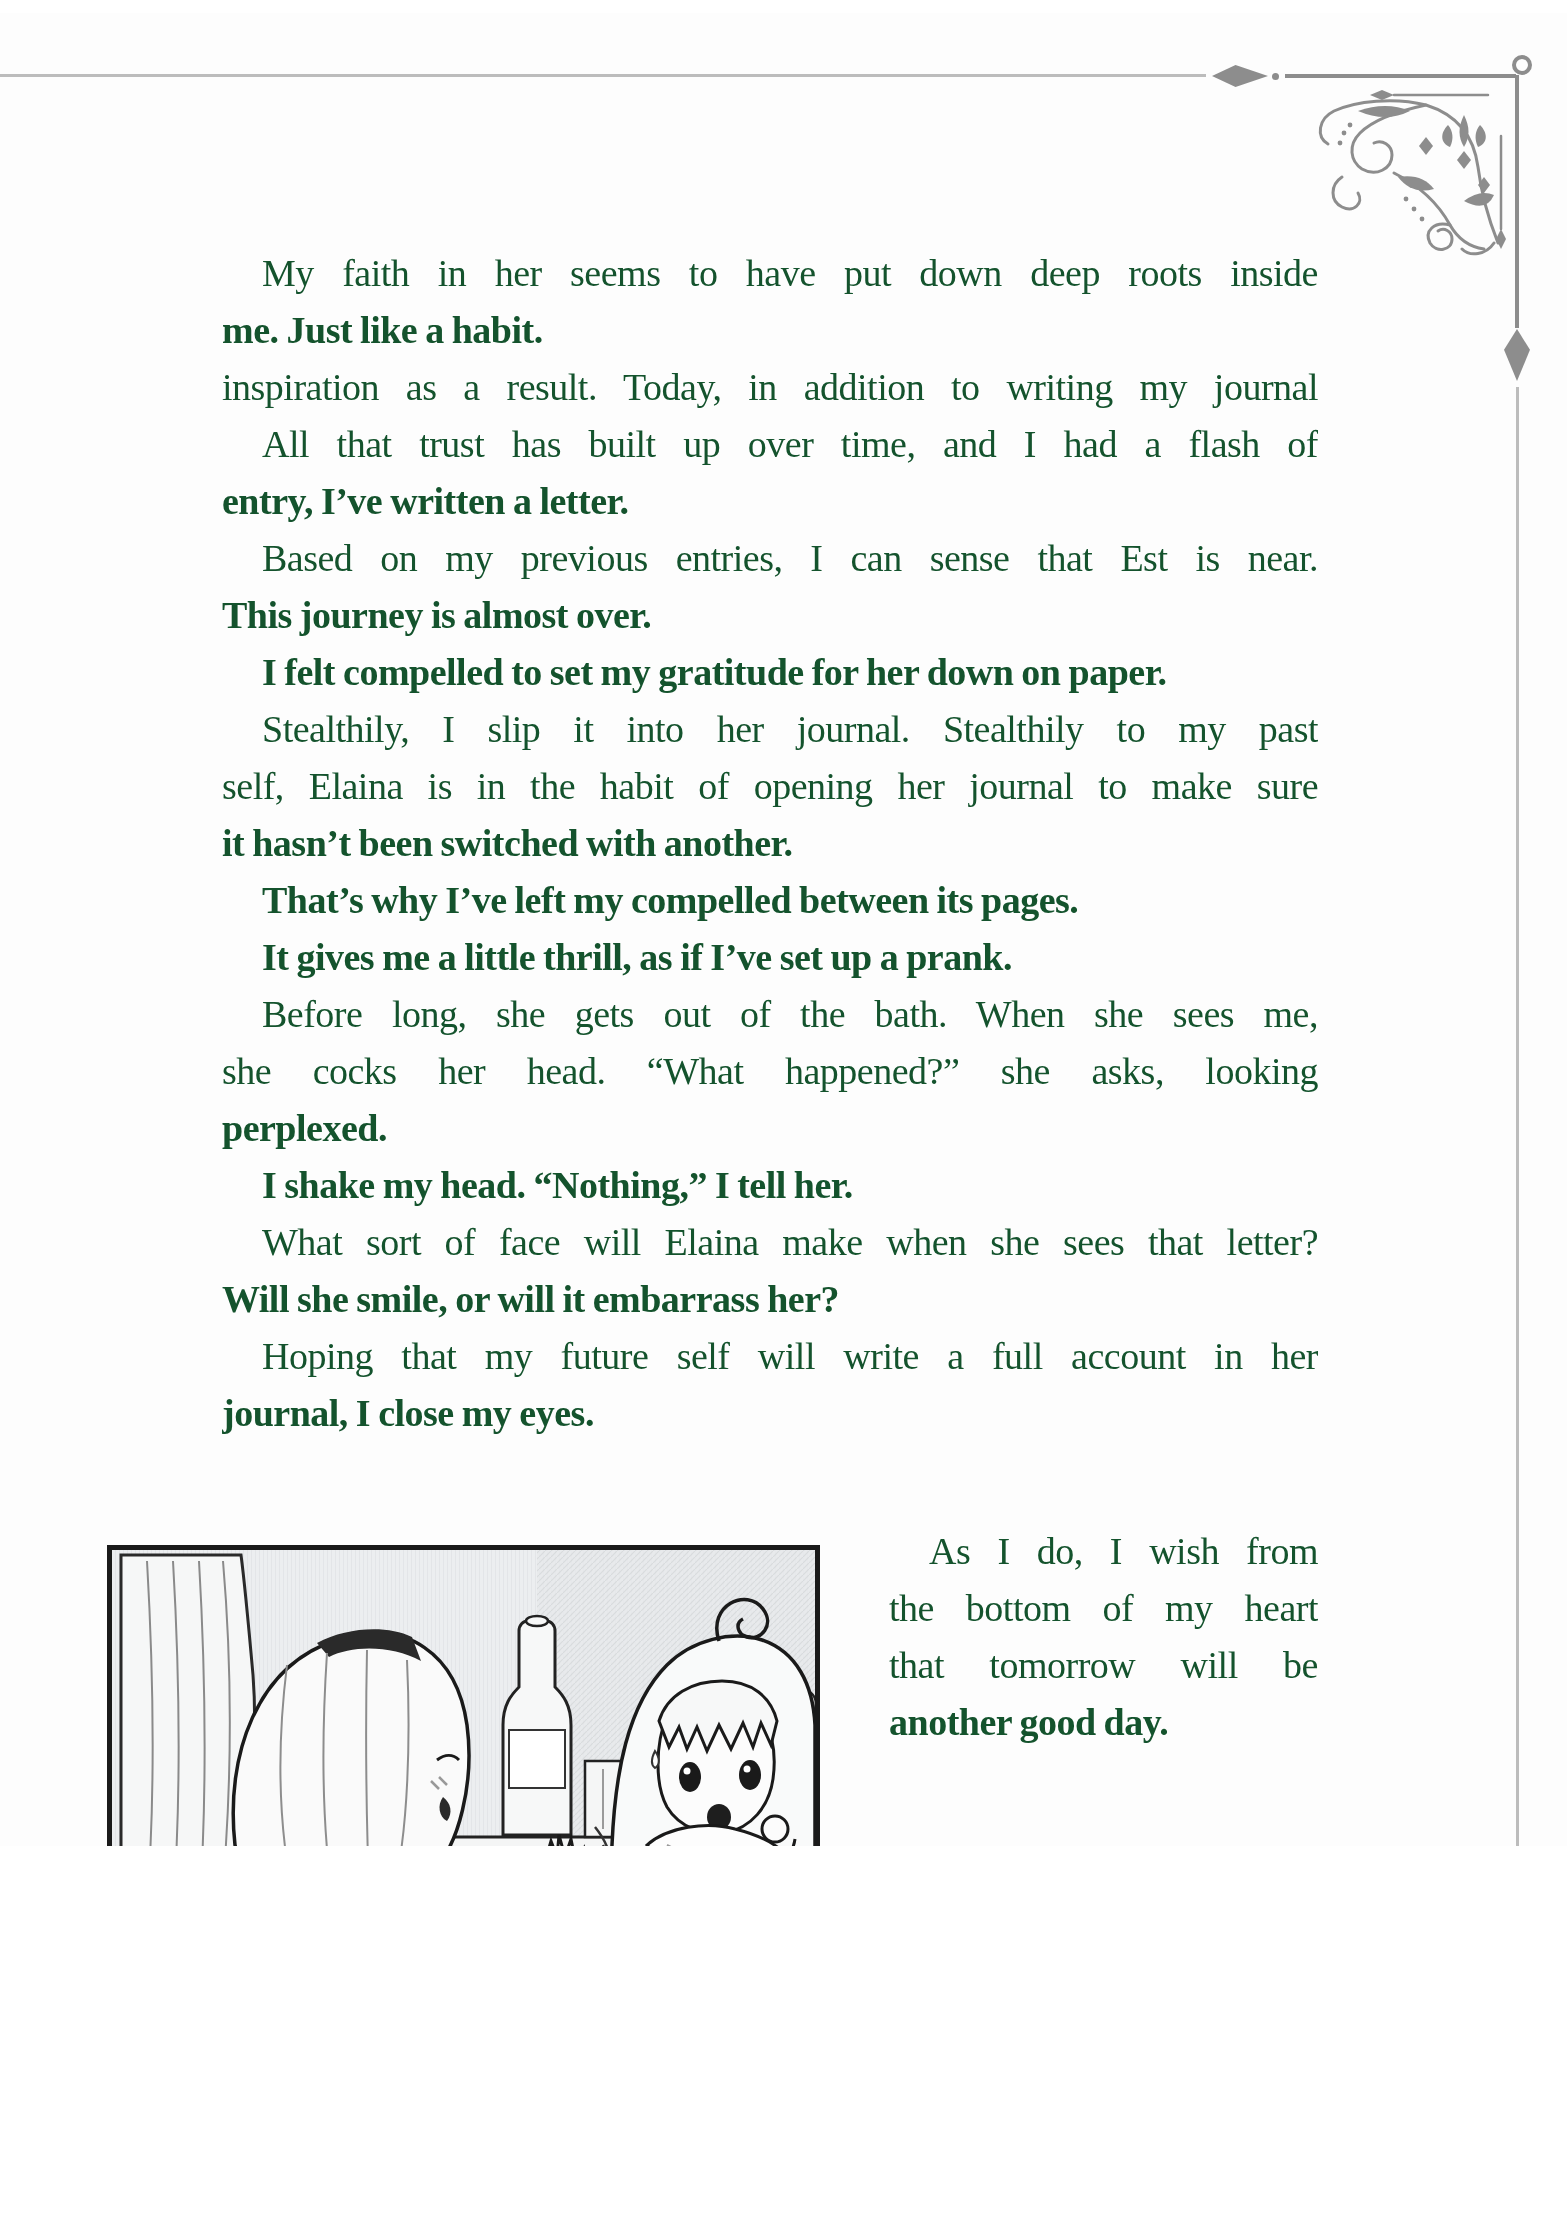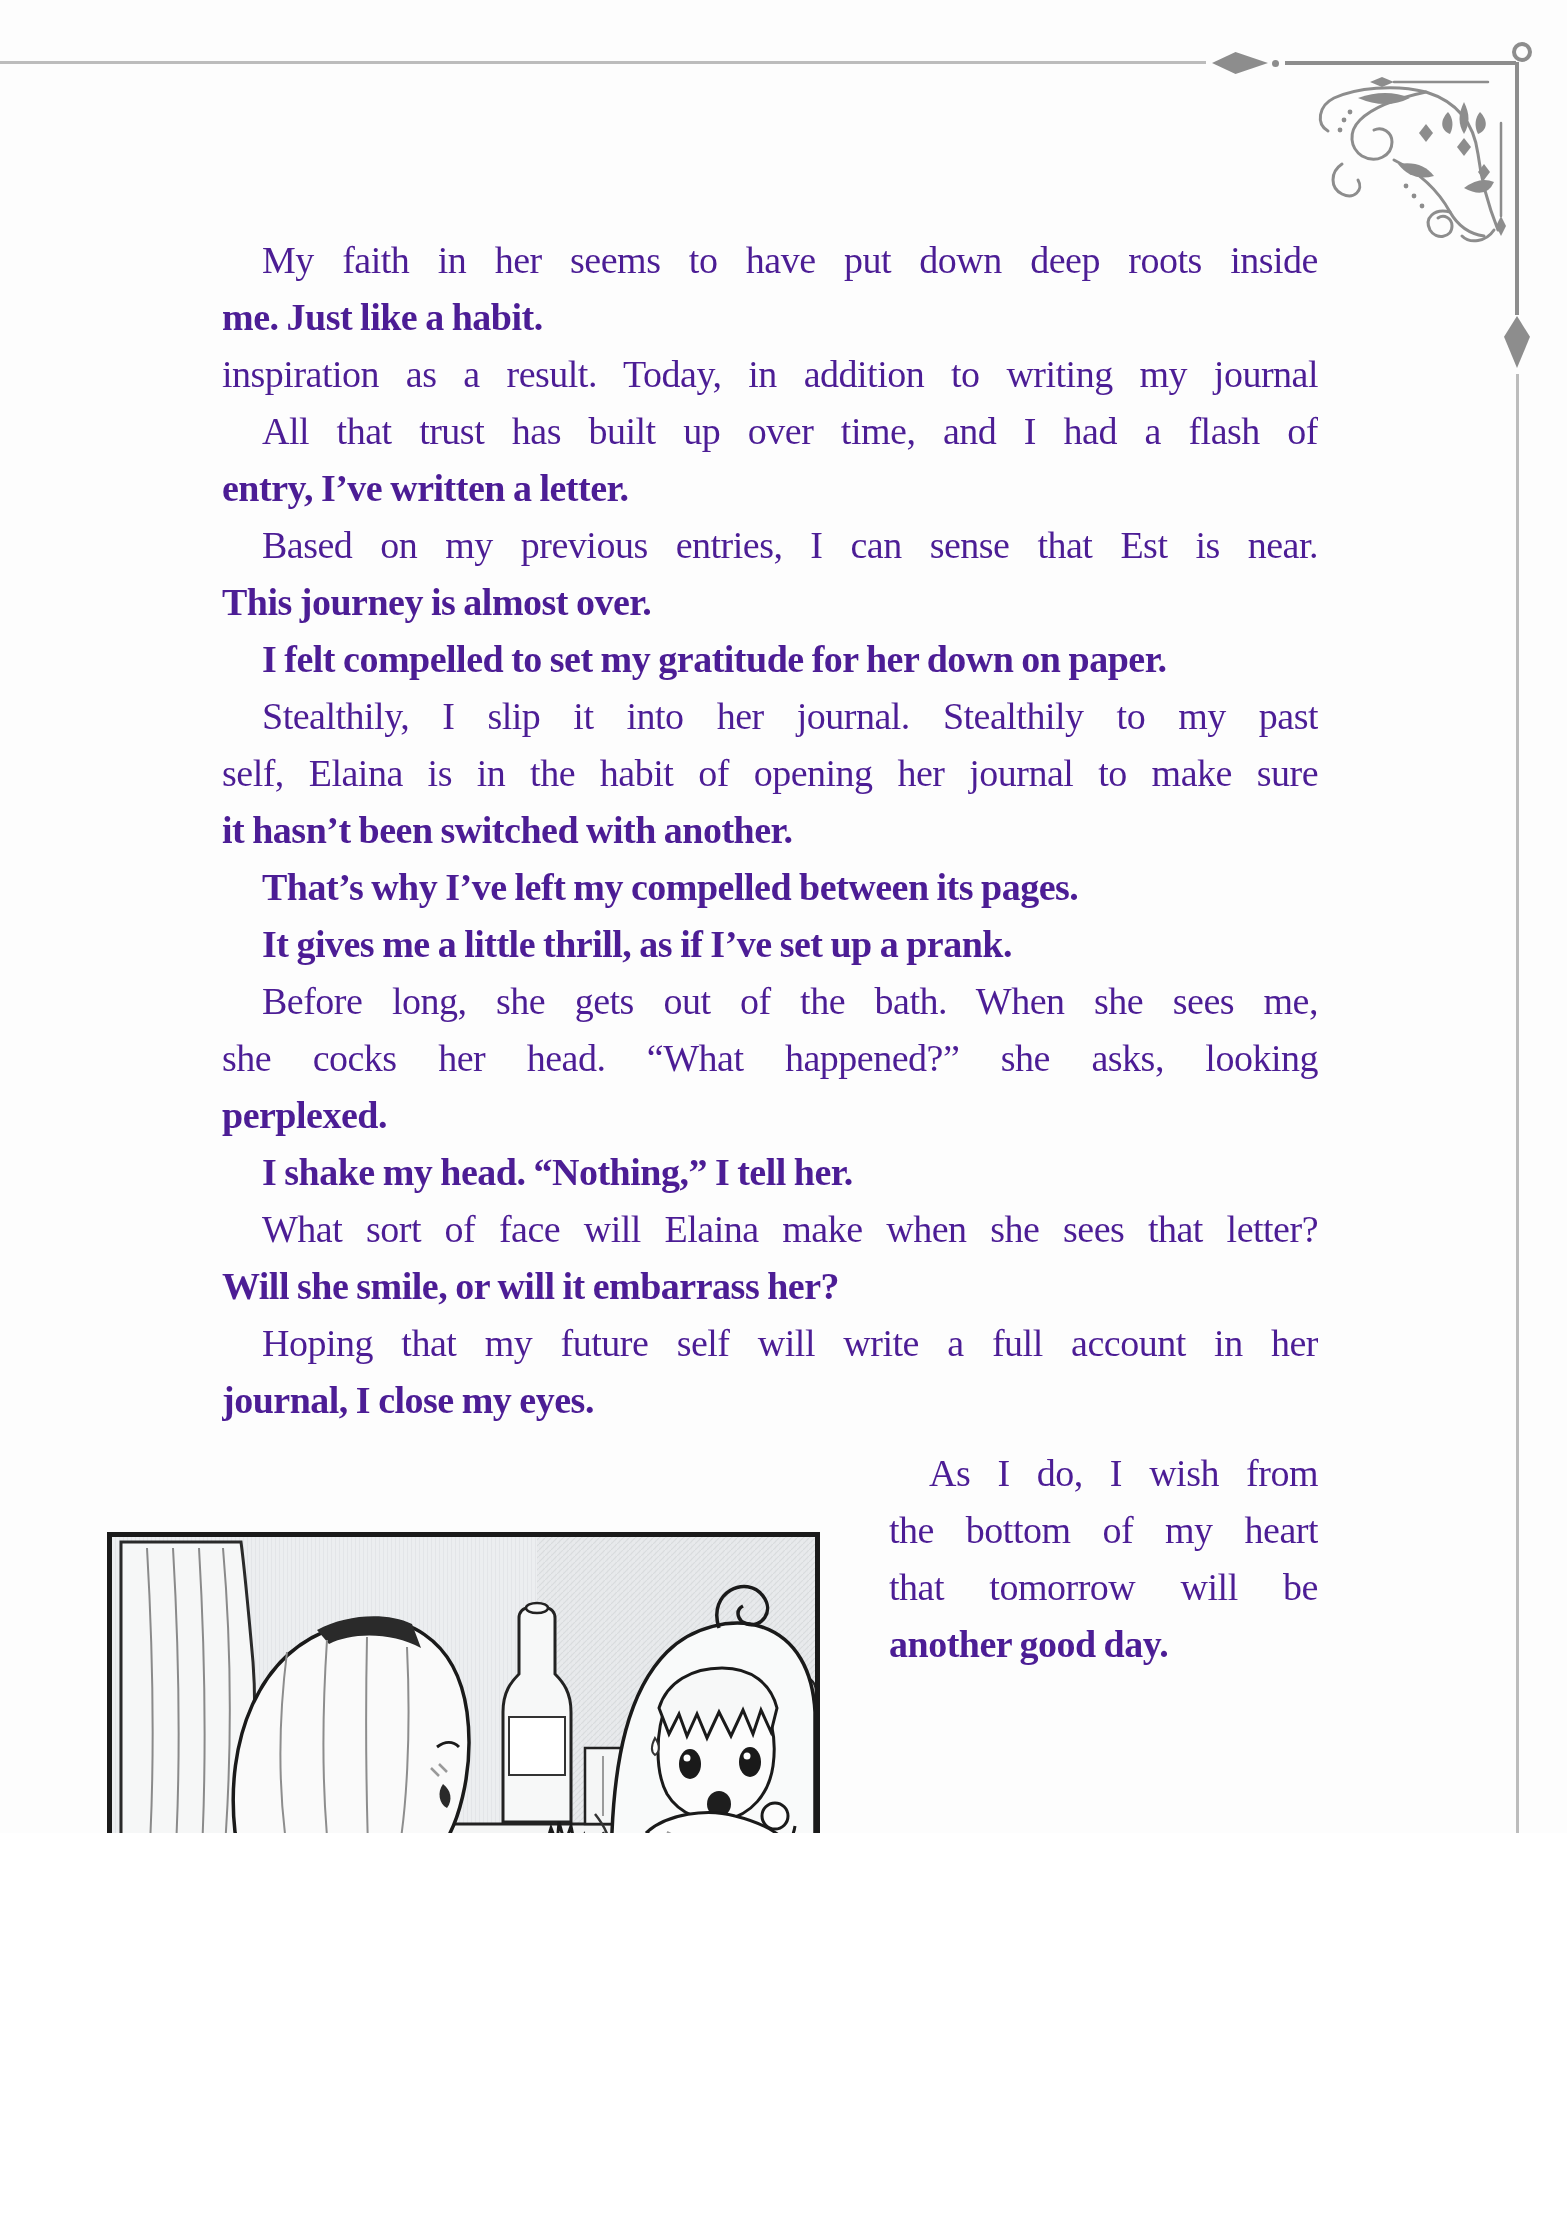--- a/index.html
+++ b/index.html
@@ -1,20 +1,21 @@
 <!DOCTYPE html>
 <html><head>
 <meta charset="utf-8">
 <style>
   html,body { margin:0; padding:0; background:#ffffff; }
   .page {
     position:relative; width:1567px; height:1833px;
     background:#fdfdfd; overflow:hidden;
     font-family:"Liberation Serif","DejaVu Serif",serif;
-    color:#4c1d95;
+    color:#14532d;
+    margin-top:13px;
   }
   
   .rule { position:absolute; }
   .rule-light { background:#bcbcbc; }
   .rule-dark  { background:#8d8d8d; }
   .h-diamond {
     position:absolute; width:56px; height:24px; background:#8d8d8d;
     clip-path:polygon(0% 50%, 42% 4%, 100% 50%, 42% 96%);
   }
   .v-diamond {
@@ -24,21 +25,21 @@
   .dot { position:absolute; width:7px; height:7px; border-radius:50%; background:#8d8d8d; }
   .loop {
     position:absolute; width:20px; height:20px; border:4px solid #8d8d8d;
     border-radius:50%; background:transparent; box-sizing:border-box;
   }
   .ornament { position:absolute; width:212px; height:178px; }
   .ornament-bottom { transform:scaleY(-1); }
   
   .text-block { position:absolute; font-size:38px; }
   .main-text  { left:222px; top:232px;  width:1096px; }
-  .aside-text { left:889px; top:1445px; width:429px; }
+  .aside-text { left:889px; top:1510px; width:429px; }
   .line {
     height:57px; line-height:57px; overflow:hidden;
     text-align:justify; letter-spacing:-0.5px; word-spacing:-5px;
     white-space:normal;
   }
   .line::after { content:""; display:inline-block; width:100%; height:0; }
   .line.no-justify { text-align:left; word-spacing:-1px;font-weight:bold; }
   .line.no-justify::after { display:none; }
   .line.indent { text-indent:40px; }
   

